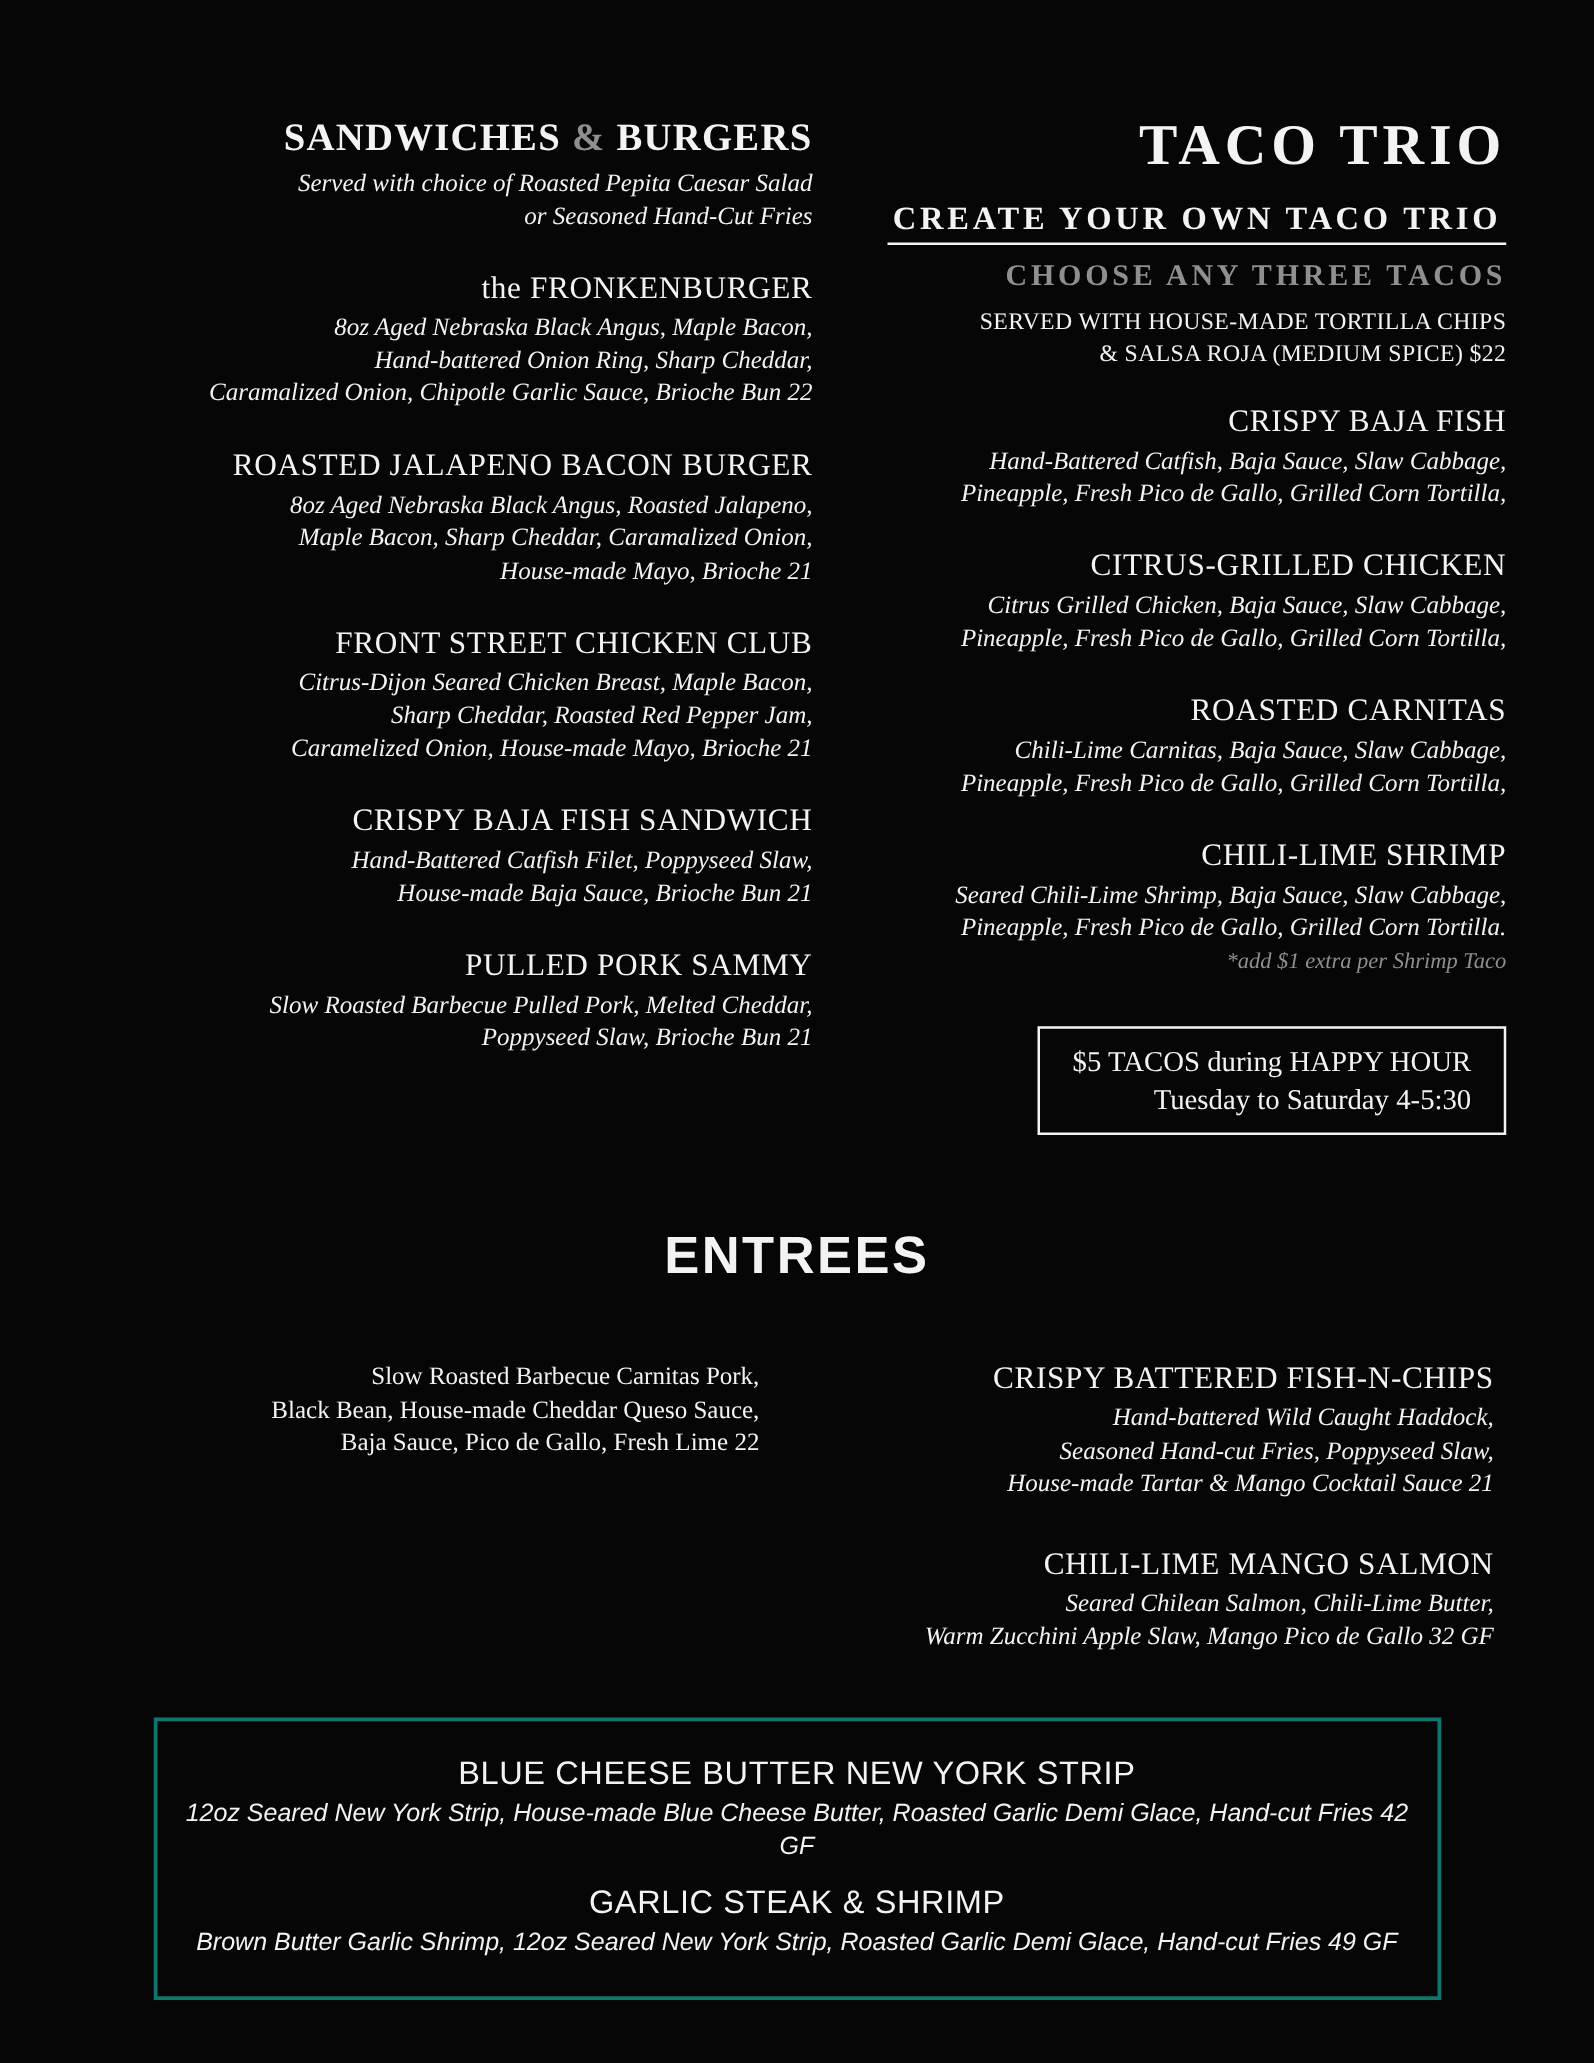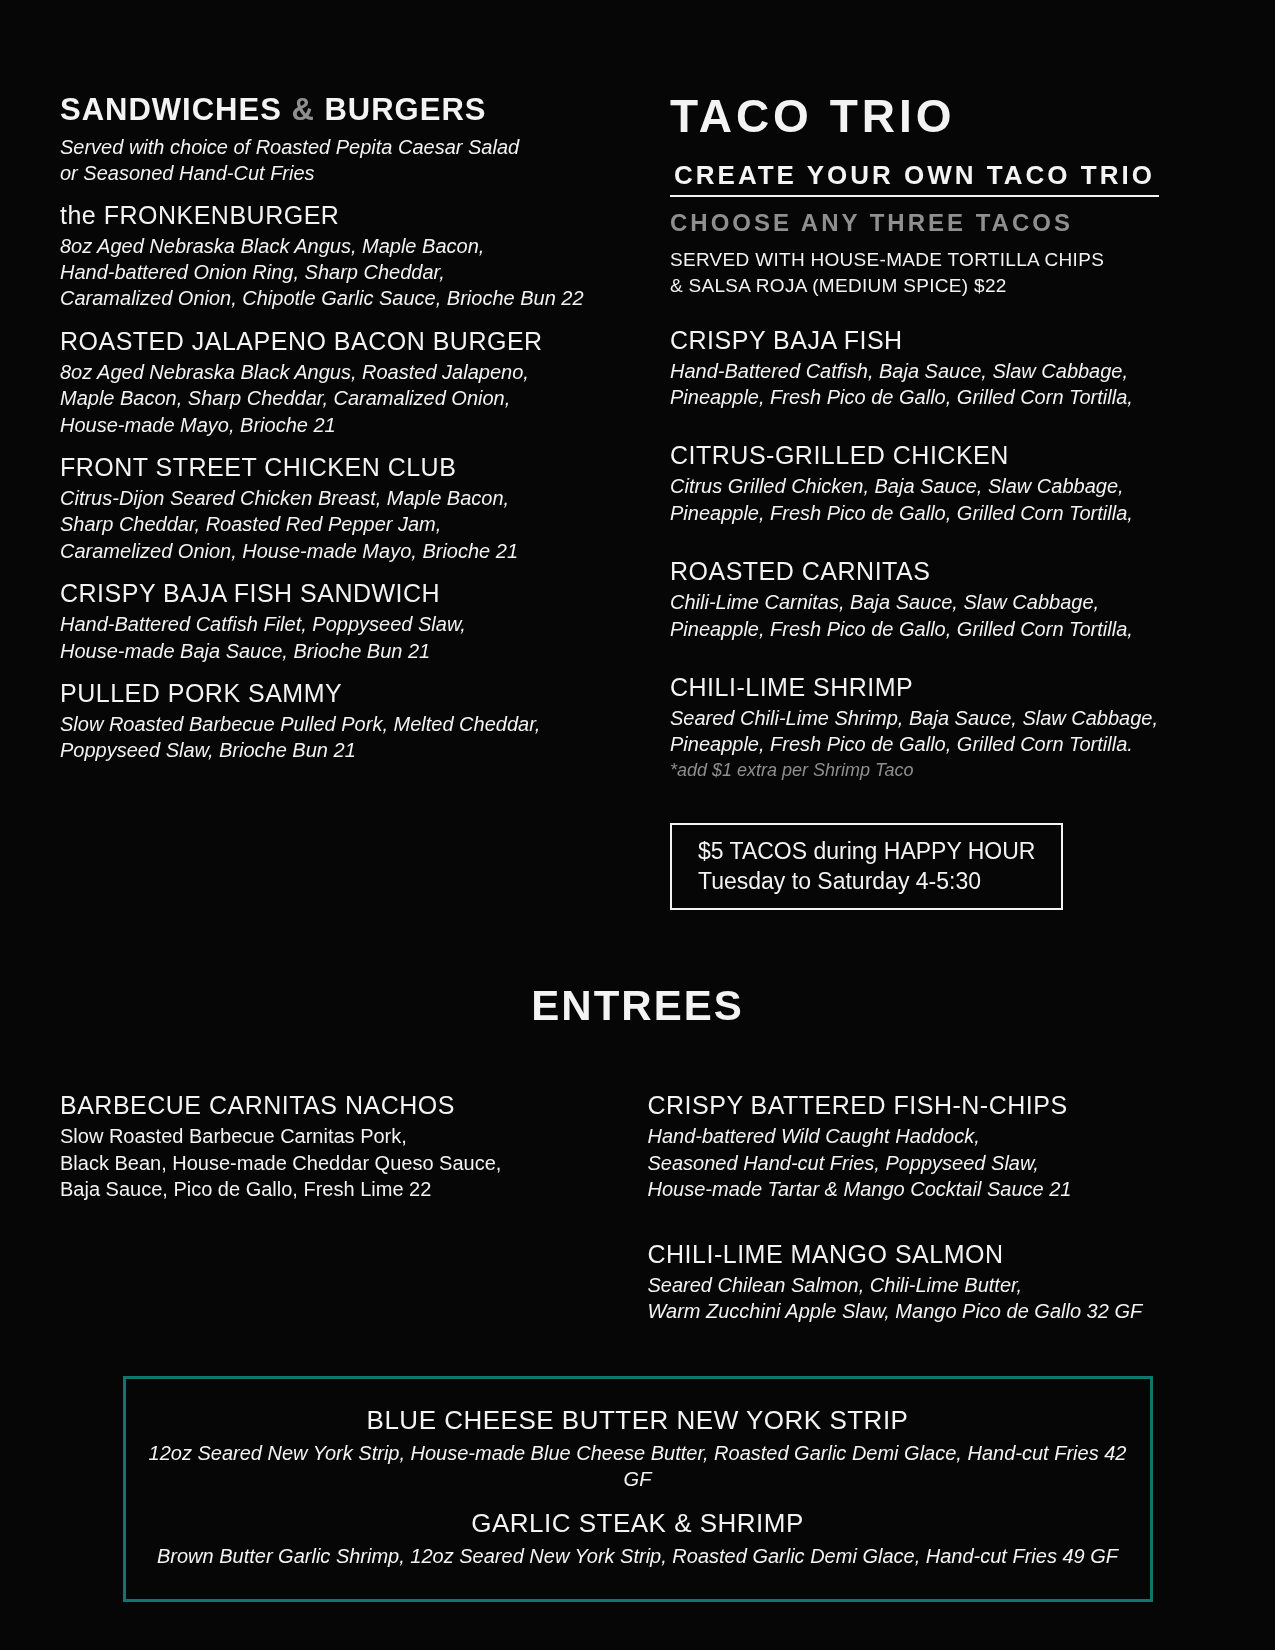--- a/index.html
+++ b/index.html
@@ -22,36 +22,36 @@
     min-height:1650px;
     padding-top:92px;
     padding-bottom:40px;
   }
   .top-grid{
     display:grid;
     grid-template-columns:590px 1fr;
     column-gap:20px;
     padding:0 70px 0 60px;
   }
-  .col{text-align:left;}
+  .col{text-align:right;font-family:Liberation Serif, serif;}
   .section-title{
     font-size:31px;
     font-weight:700;
     letter-spacing:1px;
     line-height:1.15;
   }
   .amp{color:var(--muted);}
   .section-subtitle{
     font-style:italic;
     font-size:20px;
     line-height:1.3;
     white-space:pre-line;
     margin-top:6px;
   }
-  .item{margin-top:14px;}
+  .item{margin-top:30px;}
   .item-name{
     font-size:25px;
     font-weight:400;
     letter-spacing:0.5px;
     line-height:1.2;
   }
   .item-desc{
     font-style:italic;
     font-size:20px;
     line-height:1.32;
@@ -220,21 +220,20 @@
       </div>
     </div>
 
   </div>
 
   <div class="entrees-title">ENTREES</div>
 
   <div class="entrees-grid">
     <div class="col">
       <div class="item">
-        <div class="item-name">BARBECUE CARNITAS NACHOS</div>
         <div class="item-desc upright">Slow Roasted Barbecue Carnitas Pork,
 Black Bean, House-made Cheddar Queso Sauce,
 Baja Sauce, Pico de Gallo, Fresh Lime  22</div>
       </div>
     </div>
     <div class="col">
       <div class="item">
         <div class="item-name">CRISPY BATTERED FISH-N-CHIPS</div>
         <div class="item-desc">Hand-battered Wild Caught Haddock,
 Seasoned Hand-cut Fries, Poppyseed Slaw,

